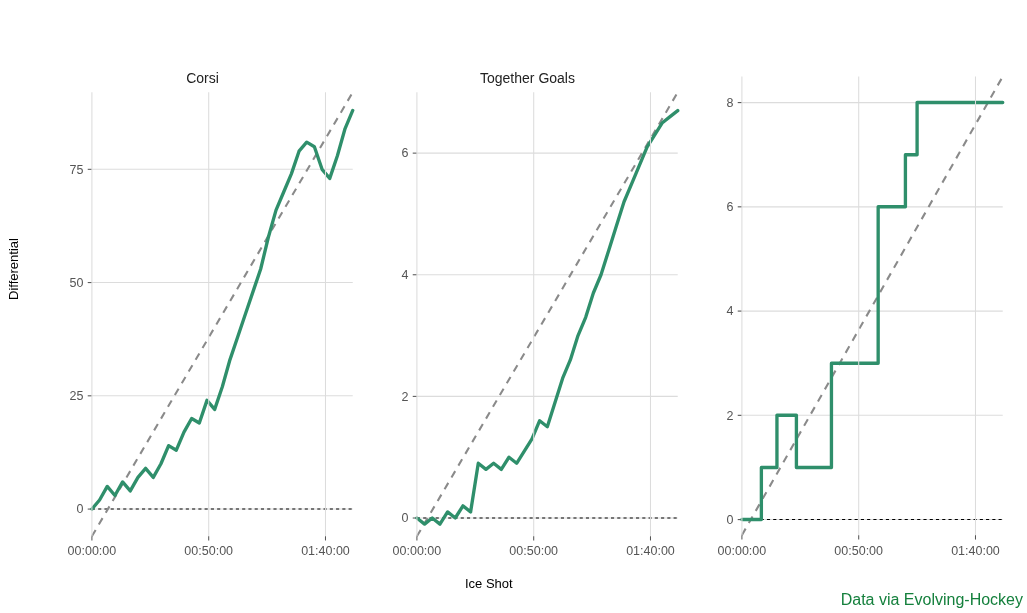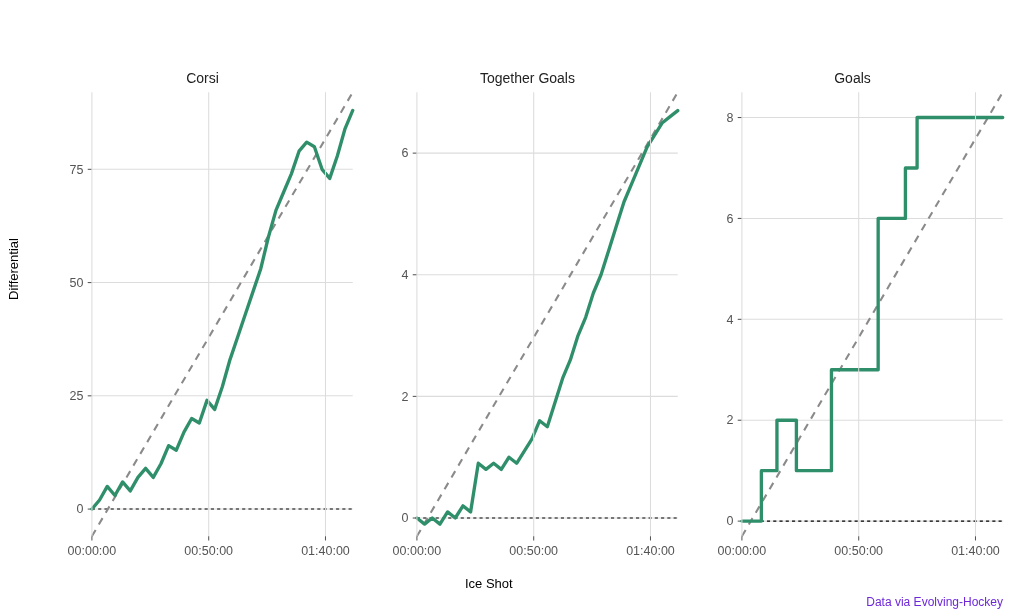--- a/index.html
+++ b/index.html
@@ -1,21 +1,21 @@
 <!DOCTYPE html>
 <html><head>
 <meta charset="utf-8">
 <style>
 html,body{margin:0;padding:0;background:#fff;font-family:Arial,Helvetica,sans-serif;color:#000}
 .page{width:1027px;height:613px;position:relative;background:#fff}
 .title{position:absolute;left:54px;top:8px;font-size:21px;font-weight:700}
 .subtitle{position:absolute;left:54px;top:36px;font-size:16px}
 .ylab{position:absolute;left:6px;top:300px;transform:rotate(-90deg);transform-origin:left top;font-size:13px}
 .xlab{position:absolute;left:465px;top:576px;font-size:13px}
-.caption{position:absolute;right:24px;bottom:4px;font-size:12px;color:#6d28d9}
+.caption{position:absolute;right:4px;bottom:4px;font-size:16px;color:#15803d}
 .panels{position:absolute;left:40px;top:70px;width:975px;height:500px;display:flex}
 .panel{flex:1;display:flex;flex-direction:column}
 .strip{height:22px;text-align:center;font-size:14px;color:#222}
 .plot{flex:1;position:relative;margin:0 6px}
 .axis text{font-family:Arial;font-size:12px;fill:#555}
 </style>
 </head>
 <body>
 <div class="page">
   <div class="ylab">Differential</div>
@@ -82,21 +82,20 @@
               <line x1="155.94029850746267" x2="155.94029850746267" y1="6" y2="428" stroke="#dcdcdc"></line>
               <line x1="155.94029850746267" x2="155.94029850746267" y1="428" y2="432" stroke="#555"></line>
               <text x="155.94029850746267" y="446" text-anchor="middle">00:50:00</text>
               <line x1="267.88059701492534" x2="267.88059701492534" y1="6" y2="428" stroke="#dcdcdc"></line>
               <line x1="267.88059701492534" x2="267.88059701492534" y1="428" y2="432" stroke="#555"></line>
               <text x="267.88059701492534" y="446" text-anchor="middle">01:40:00</text>
             </g>
           </svg></div>
       </div>
       <div class="panel">
-        <div class="strip">Goals</div>
         <div class="plot"><svg width="100%" height="100%" viewBox="0 0 300 460" preserveAspectRatio="none">
             <g class="axis">
               <line x1="44" x2="294" y1="413.6136363636364" y2="413.6136363636364" stroke="#dcdcdc" stroke-width="1"></line>
               <line x1="40" x2="44" y1="413.6136363636364" y2="413.6136363636364" stroke="#555"></line>
               <text x="36" y="417.6136363636364" text-anchor="end">0</text>
               <line x1="44" x2="294" y1="317.7045454545455" y2="317.7045454545455" stroke="#dcdcdc" stroke-width="1"></line>
               <line x1="40" x2="44" y1="317.7045454545455" y2="317.7045454545455" stroke="#555"></line>
               <text x="36" y="321.7045454545455" text-anchor="end">2</text>
               <line x1="44" x2="294" y1="221.7954545454546" y2="221.7954545454546" stroke="#dcdcdc" stroke-width="1"></line>
               <line x1="40" x2="44" y1="221.7954545454546" y2="221.7954545454546" stroke="#555"></line>

